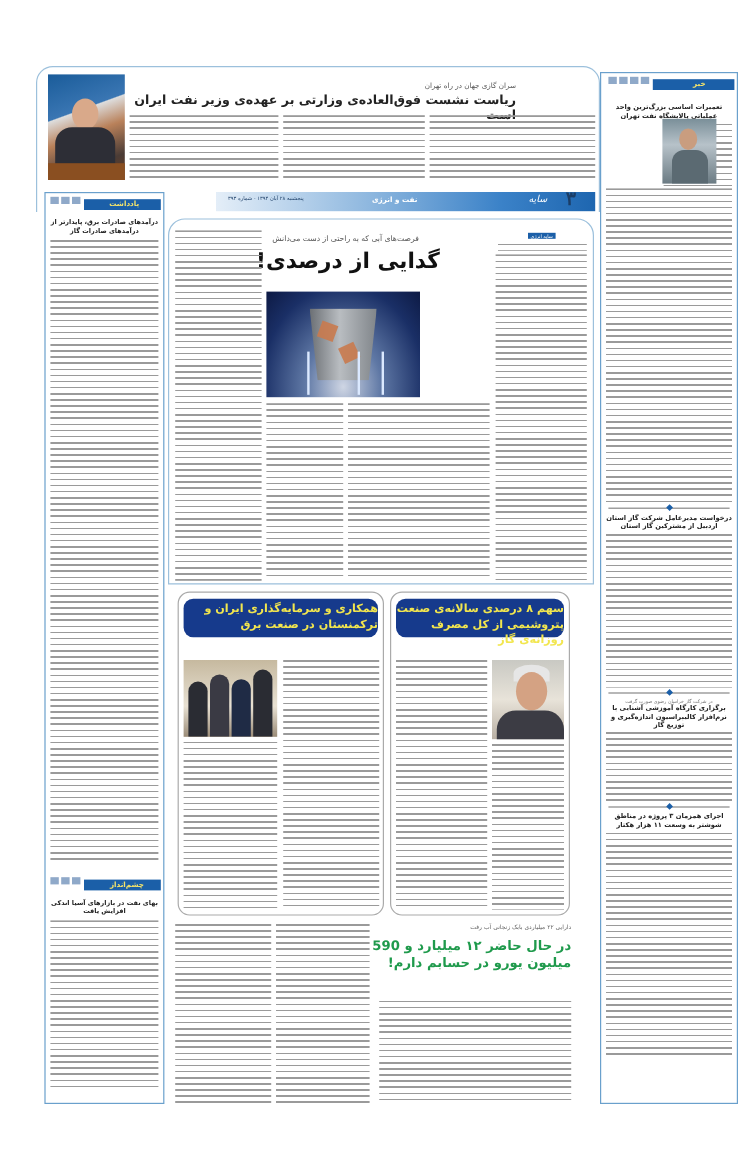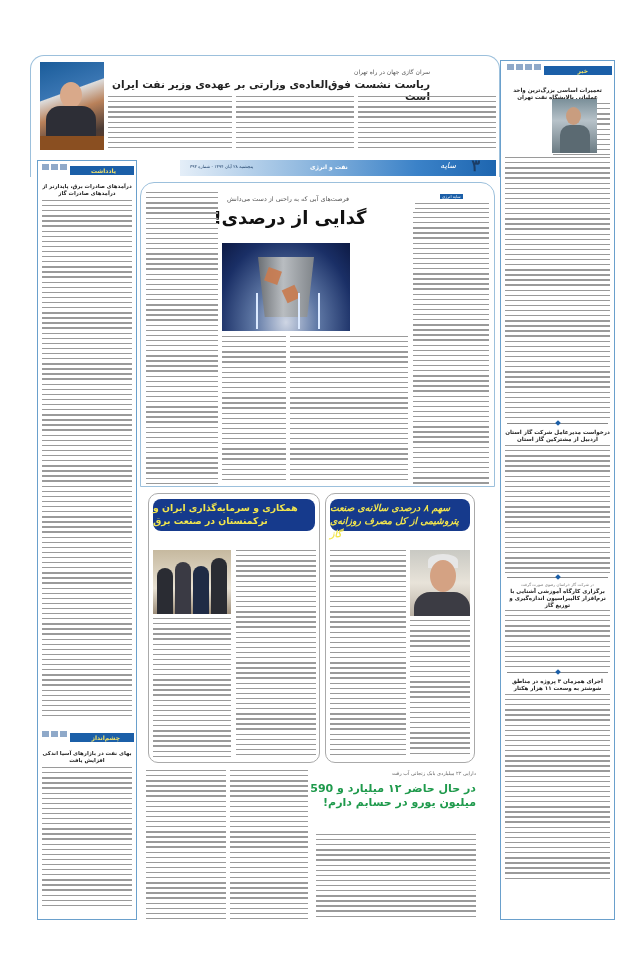--- a/index.html
+++ b/index.html
@@ -53,23 +53,23 @@
   #center-headline { left: 210px; top: 207px; width: 160px; font-size: 18px; font-weight: bold; color: #111; text-align: center; }
   #bucket-photo { left: 222px; top: 243px; width: 128px; height: 88px; background: radial-gradient(ellipse at 50% 90%, #cfd6e4 0%, #5f78a5 35%, #1a2f66 75%, #0d1a44 100%); overflow: hidden; }
   #bucket-photo .bucket { position: absolute; left: 36px; top: 14px; width: 56px; height: 60px; background: linear-gradient(90deg,#6b6f74 0%,#b9bdc1 45%,#80858a 100%); clip-path: polygon(0 0,100% 0,88% 100%,12% 100%); }
   #bucket-photo .patch1 { position: absolute; left: 44px; top: 26px; width: 14px; height: 14px; background: #c97a4e; transform: rotate(20deg); opacity: .9; }
   #bucket-photo .patch2 { position: absolute; left: 62px; top: 44px; width: 14px; height: 14px; background: #c97a4e; transform: rotate(-25deg); opacity: .9; }
   #bucket-photo .water { position: absolute; top: 50px; width: 2px; height: 36px; background: #dbe9ff; }
   #ann-label { left: 440px; top: 194px; font-size: 4px; color: #fff; background: #1b5fa8; padding: 0 2px; }
 
   
   .blue-box { border: 1px solid #aaa; border-radius: 10px; background: #fff; }
-  .blue-head { background: #163a8c; border-radius: 8px; color: #f2e64e; font-weight: bold; text-align: left; font-size: 9.3px; line-height: 13px; padding-top: 2px; }
+  .blue-head { background: #163a8c; border-radius: 8px; color: #f2e64e; font-weight: bold; text-align: right; font-size: 9.3px; line-height: 13px; padding-top: 2px; }
   #box-petro { left: 325px; top: 493px; width: 150px; height: 270px; }
-  #box-petro .blue-head { margin: 5px 4px 0 4px; height: 32px; font-style: italic; }
+  #box-petro .blue-head { margin: 5px 4px 0 4px; height: 32px; }
   #box-turk { left: 148px; top: 493px; width: 172px; height: 270px; }
   #box-turk .blue-head { margin: 5px 4px 0 4px; height: 32px; }
   #man-photo { left: 410px; top: 550px; width: 60px; height: 66px; background: linear-gradient(180deg,#c9c9c3 0%,#e8e3d9 50%,#b9b0a4 100%); overflow: hidden; }
   #man-photo .face { position: absolute; left: 20px; top: 10px; width: 26px; height: 32px; border-radius: 50%; background: #d4a283; }
   #man-photo .hair { position: absolute; left: 18px; top: 4px; width: 30px; height: 14px; border-radius: 50% 50% 0 0; background: #e6e6e6; }
   #man-photo .suit { position: absolute; left: 4px; top: 42px; width: 56px; height: 28px; background: #3c3c44; border-radius: 16px 16px 0 0; }
   #meeting-photo { left: 153px; top: 550px; width: 78px; height: 64px; background: linear-gradient(180deg,#c6b99f 0%,#e8e1d3 60%,#9b8c78 100%); overflow: hidden; }
   #meeting-photo .p { position: absolute; bottom: 0; width: 16px; border-radius: 8px 8px 0 0; background: #2a2c33; }
 
   

